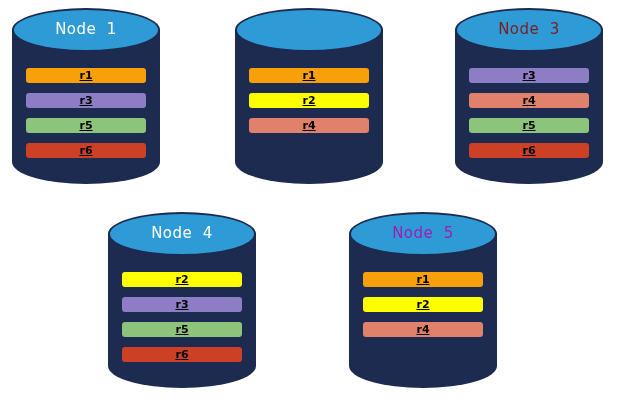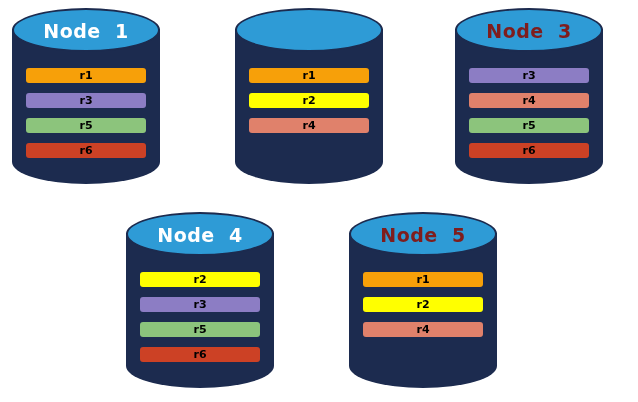--- a/index.html
+++ b/index.html
@@ -55,42 +55,43 @@
     border: 2px solid #1c2b4f;
   }
 
   .node-label {
     position: absolute;
     left: 0;
     top: 12px;
     width: 148px;
     text-align: center;
     color: #ffffff;
-    font-size: 19px;
-    font-weight: bold;
+    font-size: 15px;
+    font-weight: normal;
     letter-spacing: 0.5px;
     white-space: pre;
   }
 
   .replica-stack {
     position: absolute;
     left: 14px;
     top: 60px;
     width: 120px;
   }
 
   .replica {
     height: 15px;
     margin-bottom: 10px;
     border-radius: 3px;
     text-align: center;
     line-height: 15px;
     font-size: 11px;
     font-weight: bold;
     color: #000000;
+    text-decoration: underline;
   }
   .replica:last-child { margin-bottom: 0; }
 </style>
 </head>
 <body>
 
 <div id="diagram">
     <div class="node" style="left: 12px; top: 8px;">
       <div class="cyl-body" style="background: rgb(28, 43, 79);"></div>
       <div class="cyl-top" style="background: rgb(46, 155, 214); border-color: rgb(28, 43, 79);"></div>
@@ -115,34 +116,34 @@
       <div class="cyl-body" style="background: rgb(28, 43, 79);"></div>
       <div class="cyl-top" style="background: rgb(46, 155, 214); border-color: rgb(28, 43, 79);"></div>
       <div class="node-label" style="color: #7f1d1d;">Node  3</div>
       <div class="replica-stack">
         <div class="replica" style="background: rgb(140, 125, 196); color: rgb(0, 0, 0);">r3</div>
         <div class="replica" style="background: rgb(224, 129, 107); color: rgb(0, 0, 0);">r4</div>
         <div class="replica" style="background: rgb(140, 196, 124); color: rgb(0, 0, 0);">r5</div>
         <div class="replica" style="background: rgb(204, 65, 37); color: rgb(0, 0, 0);">r6</div>
       </div>
     </div>
-    <div class="node" style="left: 126px; top: 212px;">
+    <div class="node" style="left: 108px; top: 212px;">
       <div class="cyl-body" style="background: rgb(28, 43, 79);"></div>
       <div class="cyl-top" style="background: rgb(46, 155, 214); border-color: rgb(28, 43, 79);"></div>
       <div class="node-label" style="color: rgb(255, 255, 255);">Node  4</div>
       <div class="replica-stack">
         <div class="replica" style="background: rgb(255, 255, 0); color: rgb(0, 0, 0);">r2</div>
         <div class="replica" style="background: rgb(140, 125, 196); color: rgb(0, 0, 0);">r3</div>
         <div class="replica" style="background: rgb(140, 196, 124); color: rgb(0, 0, 0);">r5</div>
         <div class="replica" style="background: rgb(204, 65, 37); color: rgb(0, 0, 0);">r6</div>
       </div>
     </div>
     <div class="node" style="left: 349px; top: 212px;">
       <div class="cyl-body" style="background: rgb(28, 43, 79);"></div>
       <div class="cyl-top" style="background: rgb(46, 155, 214); border-color: rgb(28, 43, 79);"></div>
-      <div class="node-label" style="color: #7f1d1d;">Node  5</div>
+      <div class="node-label" style="color: #a21caf;">Node  5</div>
       <div class="replica-stack">
         <div class="replica" style="background: rgb(247, 160, 9); color: rgb(0, 0, 0);">r1</div>
         <div class="replica" style="background: rgb(255, 255, 0); color: rgb(0, 0, 0);">r2</div>
         <div class="replica" style="background: rgb(224, 129, 107); color: rgb(0, 0, 0);">r4</div>
       </div>
     </div>
   </div>
 
 </body></html>

